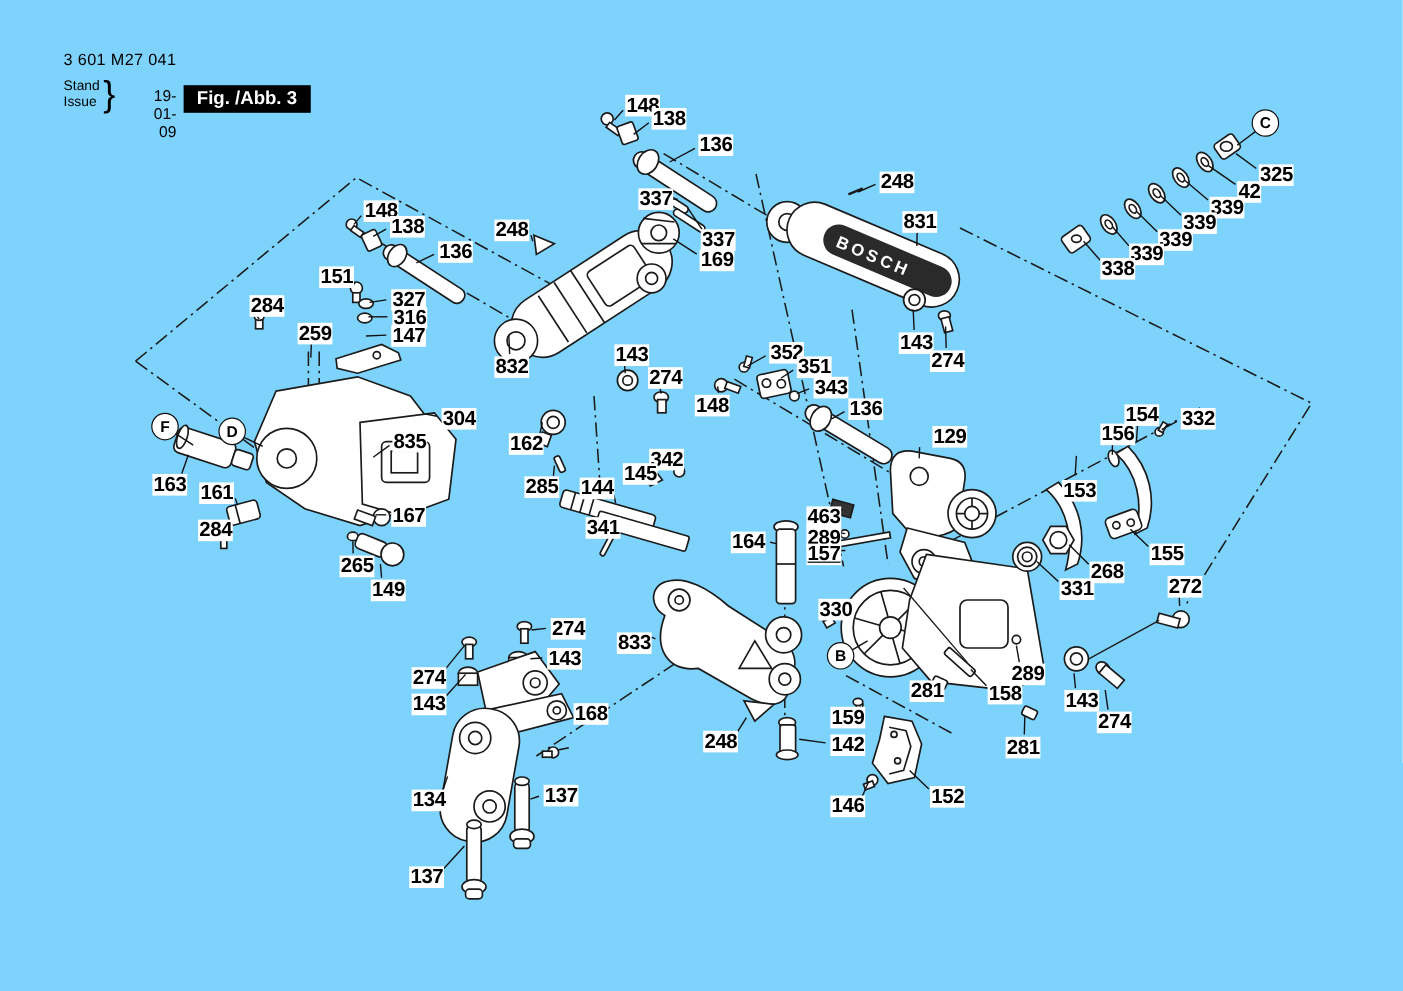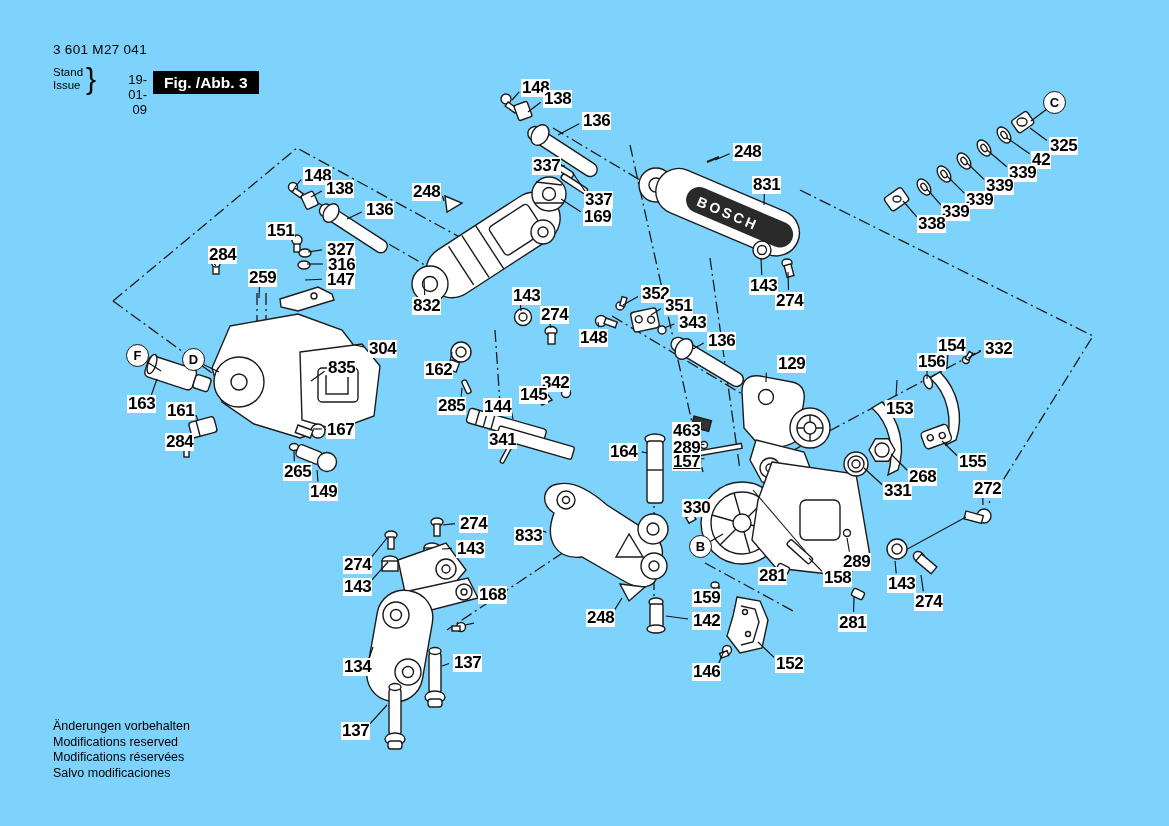--- a/index.html
+++ b/index.html
@@ -30,26 +30,20 @@
     <div id="part-number">3 601 M27 041</div>
     <div id="stand-row">
       <span class="small-lbl">Stand</span>
       <span class="small-lbl">Issue</span>
       <span id="brace">}</span>
       <span id="issue-date">19-01-09</span>
     </div>
   </div>
   <div id="fig-box">Fig. /Abb. 3</div>
 
-  <div id="footer">
-    <span>Änderungen vorbehalten</span>
-    <span>Modifications reserved</span>
-    <span>Modifications réservées</span>
-    <span>Salvo modificaciones</span>
-  </div>
 
   <svg id="art" width="1169" height="826" viewBox="0 0 1169 826">
     <g fill="none" stroke="#1b1b1b" stroke-width="1.3" stroke-dasharray="12 4 2 4">
       <path d="M113,301 L297,148 L476,246"></path>
       <path d="M113,301 L238,392"></path>
       <path d="M313,200 L430,268"></path>
       <path d="M553,128 L757,250"></path>
       <path d="M630,145 L703,472"></path>
       <path d="M710,258 L740,470"></path>
       <path d="M800,190 L1093,336 L987,506"></path>

